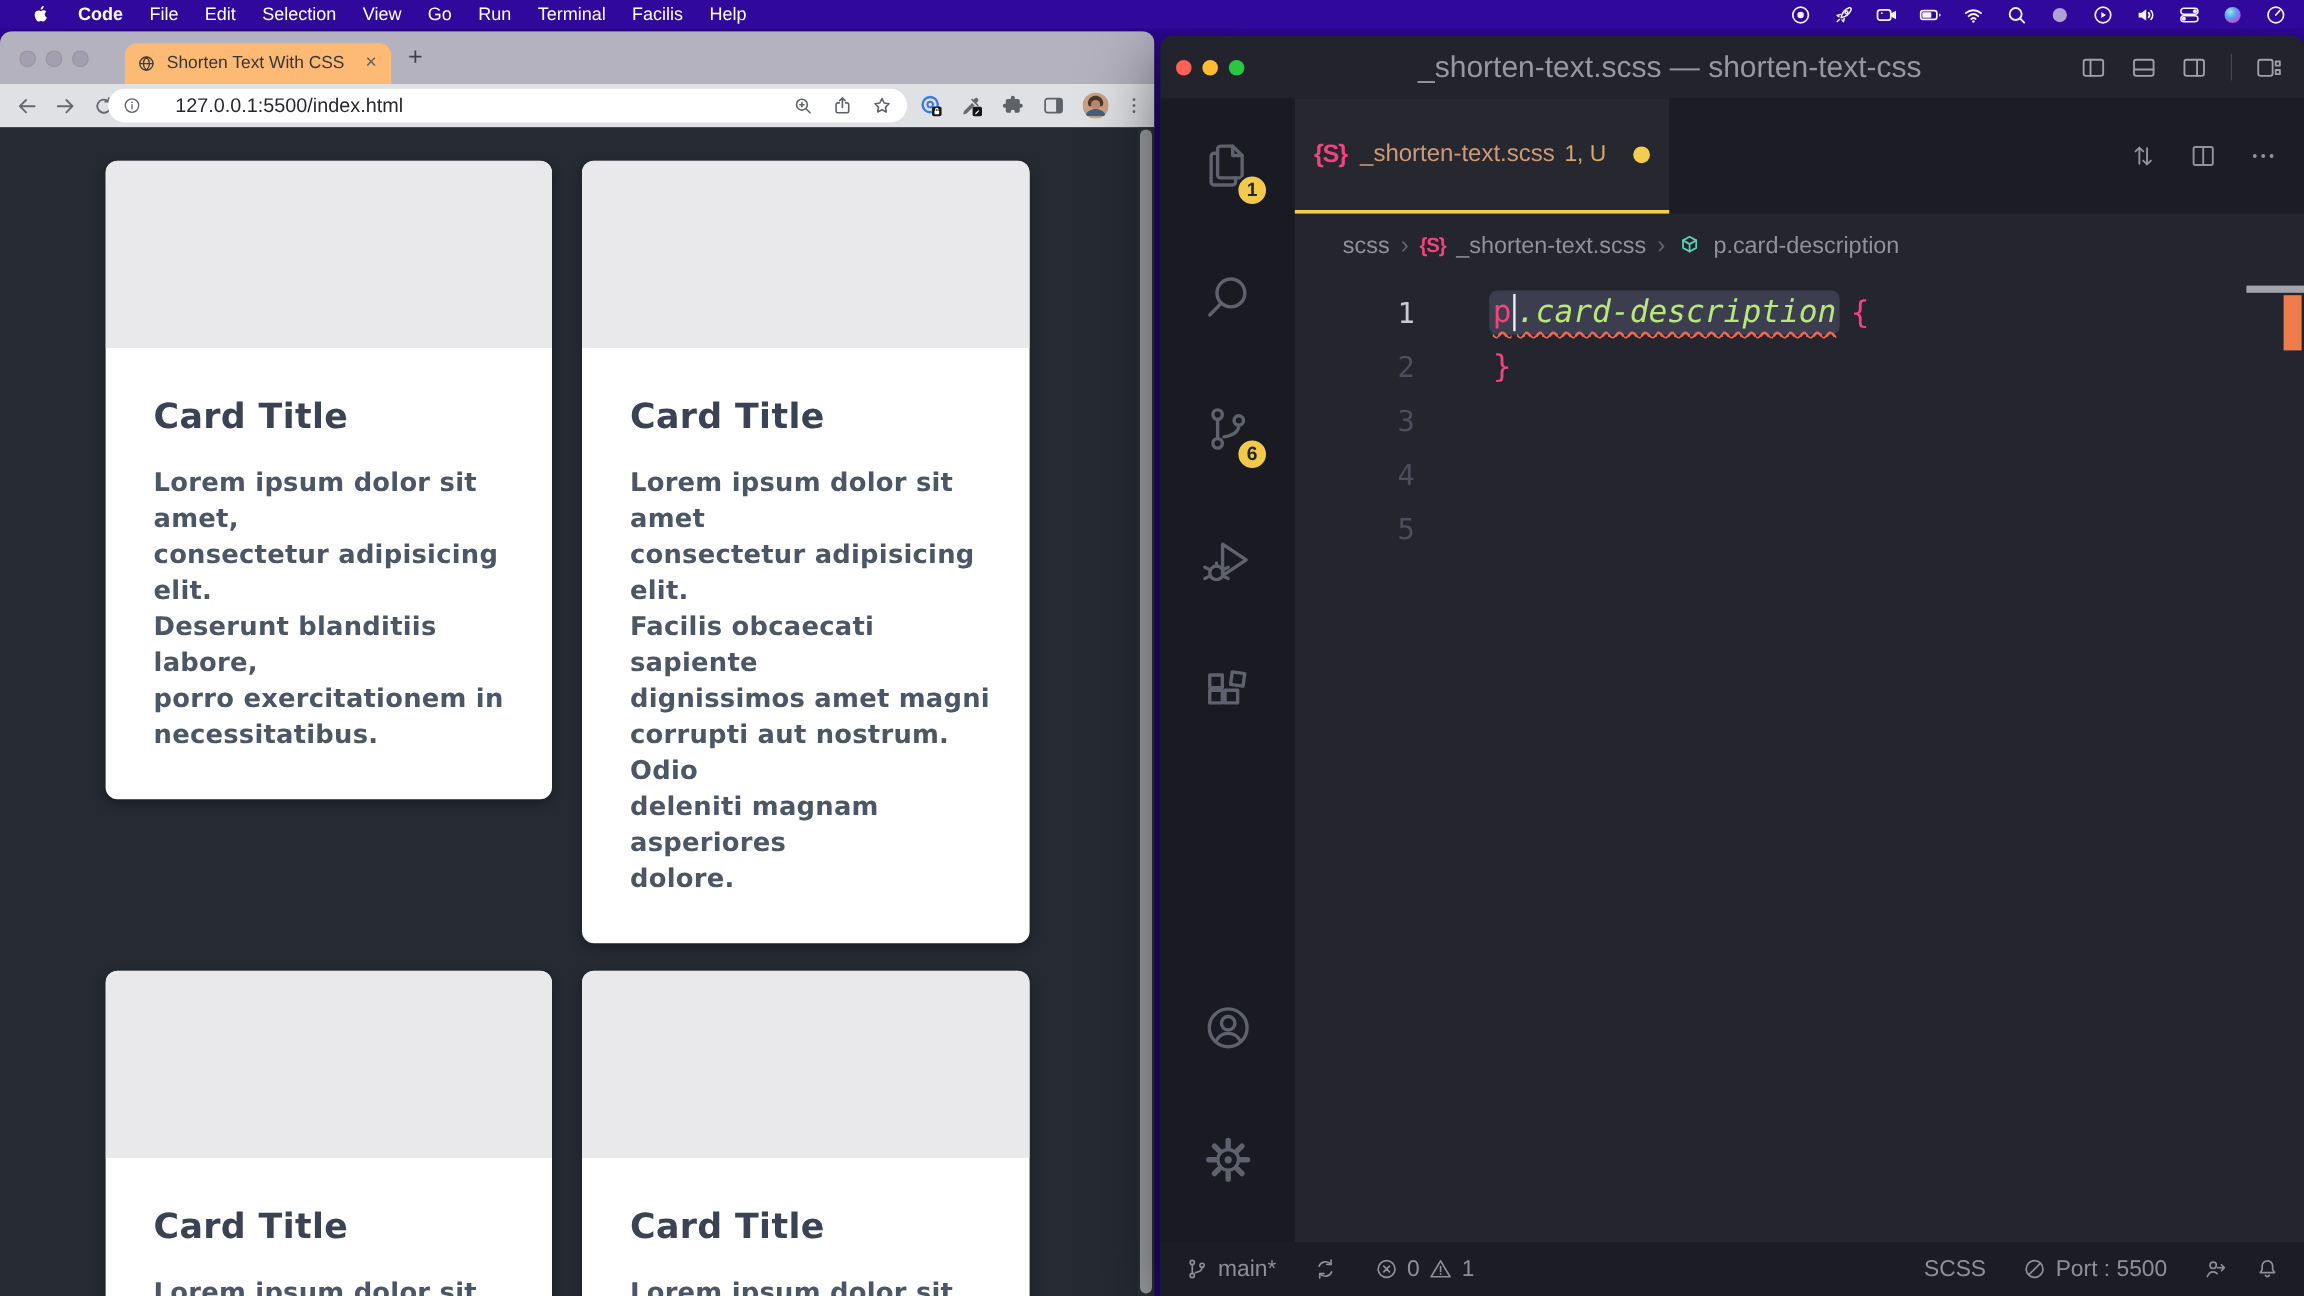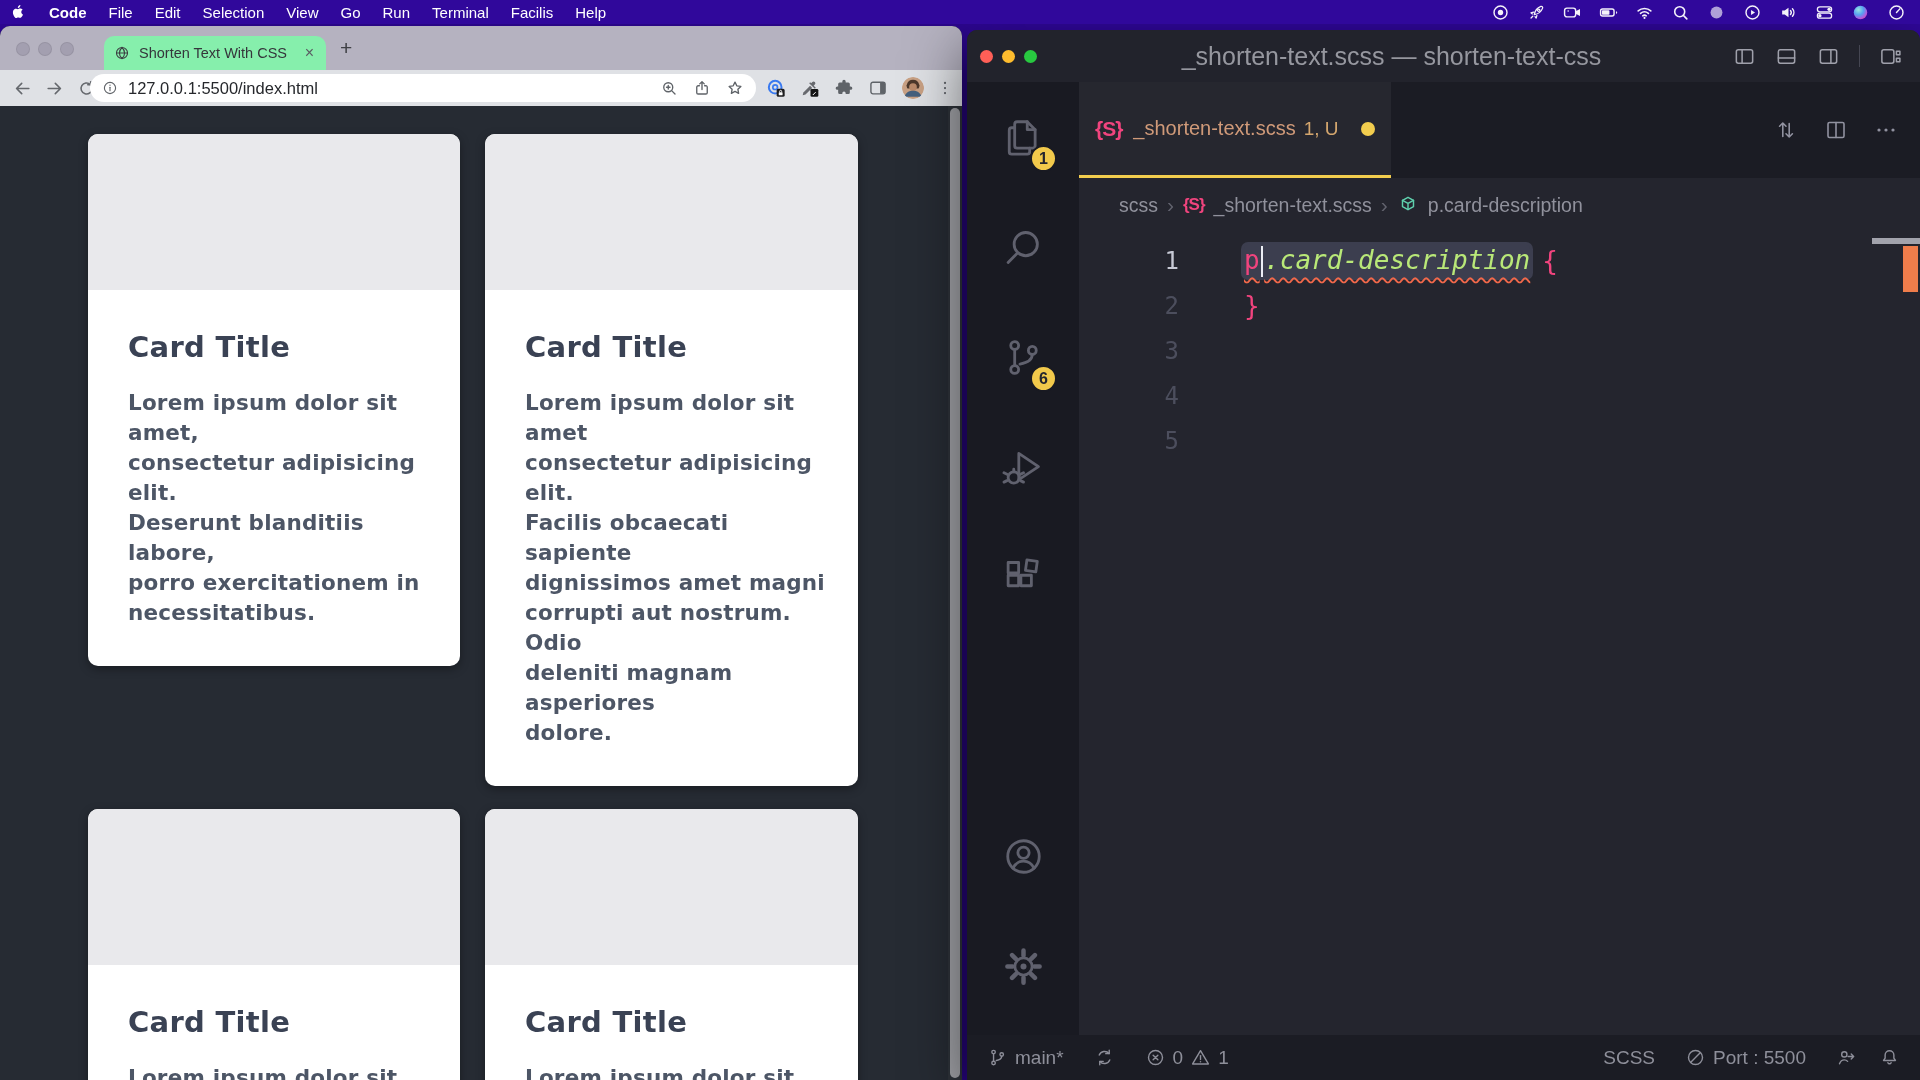--- a/index.html
+++ b/index.html
@@ -2,46 +2,46 @@
 <html><head>
 <meta charset="utf-8">
 <style>
   html,body{margin:0;padding:0;width:1920px;height:1080px;overflow:hidden;
     font-family:"Liberation Sans","DejaVu Sans",sans-serif;background:#30079c;}
   svg{display:block;width:100%;height:100%}
 
   
   .menubar{position:absolute;top:0;left:0;width:1920px;height:24px;background:#30089b;
     display:flex;align-items:center;color:#fff;font-size:15px;z-index:50}
-  .mb-left{display:flex;align-items:center;padding-left:4px}
+  .mb-left{display:flex;align-items:center;padding-left:20px}
   .mb-apple{width:16px;height:18px;margin:0 12px 0 6px;color:#fff}
   .mb-item{padding:0 11px;white-space:nowrap}
   .mb-item.app{font-weight:bold}
   .mb-right{margin-left:auto;display:flex;align-items:center;gap:17px;padding-right:14px}
   .mb-icon{width:19px;height:19px;color:#fff;opacity:.95}
 
   
   .browser{position:absolute;left:0;top:26px;width:962px;height:1054px;
     border-radius:10px 10px 0 0;overflow:hidden;background:#262b33;
     box-shadow:0 18px 60px rgba(0,0,0,.55);z-index:10}
   .tabstrip{position:relative;height:44px;background:#b5b2c0}
   .traffic{position:absolute;left:16px;top:16px;display:flex;gap:8px}
   .tl-dot{width:12px;height:12px;border-radius:50%;background:#a39fb0;border:1px solid rgba(0,0,0,.07)}
-  .chrome-tab{position:absolute;left:104px;bottom:0;width:222px;height:34px;background:#86efac;
+  .chrome-tab{position:absolute;left:104px;bottom:0;width:222px;height:34px;background:#fdba74;
     border-radius:10px 10px 0 0;display:flex;align-items:center;padding:0 10px;box-sizing:border-box}
   .chrome-tab .fav{width:16px;height:16px;color:#3c4043;flex:0 0 auto}
   .chrome-tab .t-title{font-size:14.5px;color:#35363b;margin-left:9px;white-space:nowrap;overflow:hidden;flex:1}
   .chrome-tab .t-close{font-size:16px;color:#5a5b62;padding:0 2px}
   .newtab-btn{position:absolute;left:340px;top:12px;font-size:21px;line-height:20px;color:#3f4045}
   .toolbar{position:relative;height:36px;background:#dfe1e5;display:flex;align-items:center;border-bottom:1px solid #c9cbd1}
   .nav-ic{width:19px;height:19px;color:#65686d;margin-left:13px}
   .omnibox{position:absolute;left:90px;top:4px;width:666px;height:28px;background:#ffffff;border-radius:14px;
     display:flex;align-items:center;padding:0 12px;box-sizing:border-box}
   .omni-info{width:16px;height:16px;color:#5f6368;flex:0 0 auto}
-  .omni-url{font-size:16.5px;color:#26282c;margin-left:10px;flex:1;white-space:nowrap}
+  .omni-url{font-size:16.5px;color:#26282c;margin-left:28px;flex:1;white-space:nowrap}
   .pill-ic{width:18px;height:18px;color:#5f6368;margin-left:15px;flex:0 0 auto}
   .ext-ic{width:20px;height:20px;margin-left:14px;color:#5f6368;flex:0 0 auto}
   .toolbar-right{position:absolute;right:8px;top:0;height:36px;display:flex;align-items:center}
   .avatar{width:22px;height:22px;border-radius:50%;overflow:hidden;margin-left:14px}
   .menu-dots{width:18px;height:18px;color:#5f6368;margin-left:12px}
 
   .page{position:absolute;top:80px;left:0;right:0;bottom:0;background:#262b33;overflow:hidden}
   .cards{position:absolute;left:88px;top:28px;width:770px;display:grid;
     grid-template-columns:372px 373px;column-gap:25px;row-gap:23px;align-items:start}
   .card{background:#fff;border-radius:10px;overflow:hidden;box-shadow:0 3px 10px rgba(0,0,0,.35);

